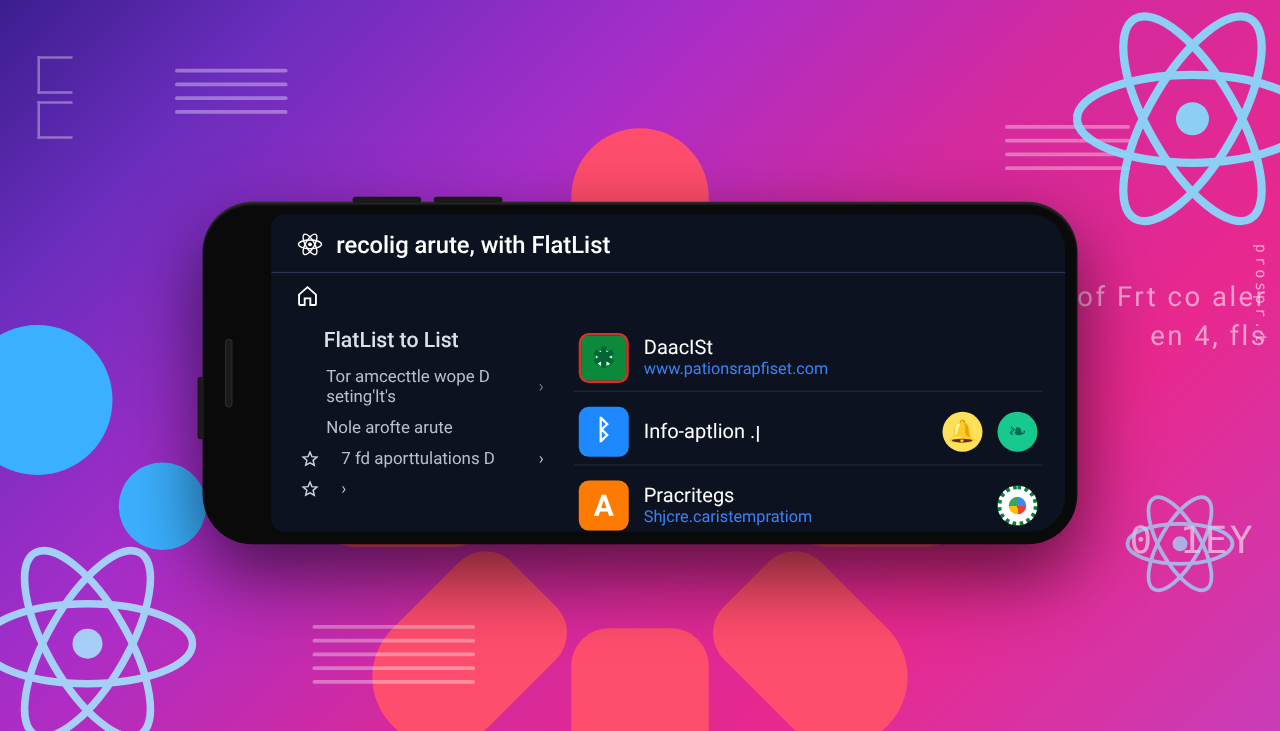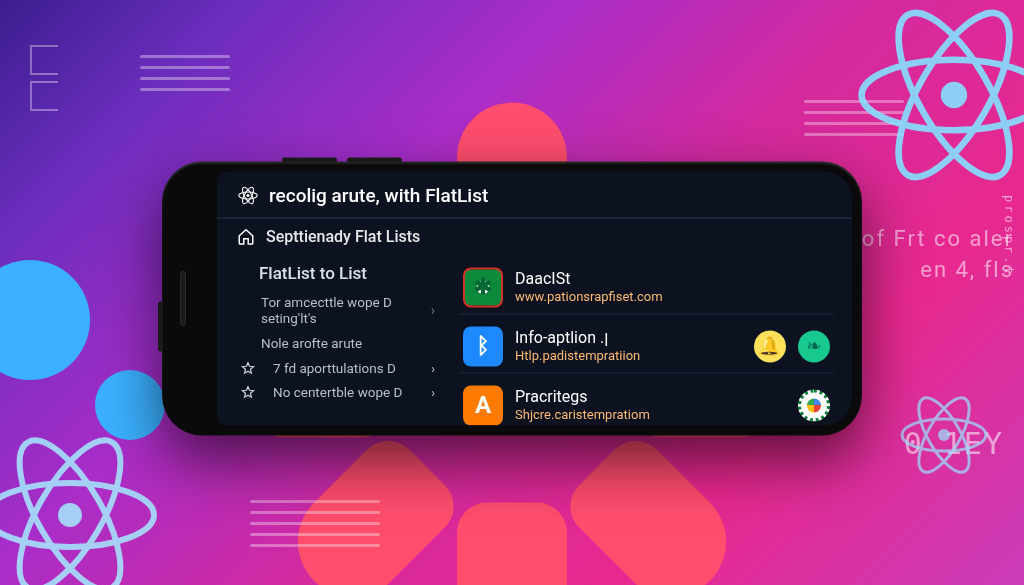--- a/index.html
+++ b/index.html
@@ -24,21 +24,21 @@
 .blob2{width:70px;height:70px;left:95px;top:370px}
 .lines{position:absolute;z-index:1;opacity:.35}
 .lines span{display:block;height:3px;background:#fff;margin-bottom:8px;border-radius:2px}
 .lines-tl{top:55px;left:140px;width:90px}
 .lines-bl{bottom:30px;left:250px;width:130px}
 .lines-tr{top:100px;right:120px;width:100px}
 .frame-left{position:absolute;top:45px;left:30px;z-index:1;opacity:.35}
 .frame-left span{display:block;border:2px solid #fff;border-right:none;width:28px;height:30px;margin-bottom:6px}
 .code-txt{position:absolute;color:rgba(255,255,255,.55);font-family:monospace;z-index:1;letter-spacing:2px}
 .code-r1{right:10px;top:224px;font-size:22px;text-align:right;line-height:1.4}
-.code-r2{right:20px;bottom:124px;font-size:30px}
+.code-r2{right:20px;bottom:135px;font-size:30px}
 .code-r3{right:8px;top:195px;font-size:12px;writing-mode:vertical-rl;letter-spacing:3px}
 .phone{position:absolute;left:50%;top:50%;transform:translate(-50%,-48%);width:700px;height:274px;background:#0a0a0a;border-radius:40px;z-index:10;box-shadow:0 25px 60px rgba(0,0,0,.6),inset 0 2px 2px rgba(255,255,255,.15)}
 .phone-btn{position:absolute;background:#1a1a1a;border-radius:3px}
 .pb1{top:-4px;left:120px;width:55px;height:5px}
 .pb2{top:-4px;left:185px;width:55px;height:5px}
 .pb3{left:-4px;top:140px;width:5px;height:50px}
 .notch{position:absolute;left:12px;top:50%;transform:translateY(-50%);width:18px;display:flex;flex-direction:column;align-items:center;gap:30px}
 .speaker{width:6px;height:55px;background:#1a1a1a;border-radius:3px;border:1px solid #2a2a2a}
 .screen{position:absolute;inset:10px 10px 10px 55px;background:#0d1220;border-radius:10px 28px 28px 10px;overflow:hidden;display:flex;flex-direction:column}
 .sb{display:flex;align-items:center;gap:10px;padding:13px 20px 10px;color:#fff;font-size:19px;font-weight:500;border-bottom:1px solid #2a3550}
@@ -55,21 +55,21 @@
 .il-txt{flex:1}
 .col-r{flex:1;padding:6px 18px 0 12px;display:flex;flex-direction:column;gap:6px}
 .card{display:flex;align-items:center;gap:12px;padding:6px 4px;border-bottom:1px solid #1e2740;cursor:pointer}
 .card:last-child{border-bottom:none}
 .app-ic{width:40px;height:40px;border-radius:8px;flex-shrink:0;display:flex;align-items:center;justify-content:center;font-size:22px;font-weight:700}
 .ic-green{background:radial-gradient(circle,#fff 25%,#0a8a3a 26%);border:2px solid #d4332a;color:#063}
 .ic-blue{background:#1e88ff;color:#fff}
 .ic-orange{background:#ff7a00;color:#fff;font-size:24px}
 .app-meta{flex:1;min-width:0}
 .app-name{color:#fff;font-size:16px;font-weight:400}
-.app-sub{color:#fdba74;font-size:13px;margin-top:1px}
+.app-sub{color:#3b82f6;font-size:13px;margin-top:1px}
 .badges{display:flex;gap:12px}
 .badge{width:32px;height:32px;border-radius:50%;display:flex;align-items:center;justify-content:center;font-size:18px}
 .bd-yellow{background:#ffe05a;color:#a86e00}
 .bd-teal{background:#18c98f;color:#065}
 .bd-google{background:#fff;border:3px dotted #0a7d3a;position:relative}
 .bd-google::before{content:'';position:absolute;width:14px;height:14px;border-radius:50%;background:conic-gradient(#4285f4 0 25%,#ea4335 25% 50%,#fbbc05 50% 75%,#34a853 75% 100%)}
 </style>
 </head>
 <body>
 
@@ -159,21 +159,20 @@
           </g>
           <circle cx="50" cy="50" r="7" fill="#fff"></circle>
         </svg>
       <span>recolig arute, with FlatList</span>
     </div>
 
     <div class="sub-head">
       <svg class="home-ic" viewBox="0 0 24 24" fill="none" stroke="#fff" stroke-width="2">
           <path d="M3 11l9-8 9 8v10a1 1 0 01-1 1h-5v-7h-6v7H4a1 1 0 01-1-1z"></path>
         </svg>
-      <span>Septtienady Flat Lists</span>
     </div>
 
     <div class="content">
       <div class="col-l">
         <div class="sec-t">FlatList to List</div>
 
         <div class="item">
           <span class="il-txt">Tor amcecttle wope D seting'lt's</span>
           <span class="chev">›</span>
         </div>
@@ -184,38 +183,36 @@
           <svg class="star-ic" viewBox="0 0 24 24" fill="none" stroke="#cfd5e3" stroke-width="2">
               <path d="M12 2l2.6 6.3 6.9.6-5.2 4.5 1.6 6.7L12 16.8 6.1 20l1.6-6.7L2.5 8.9l6.9-.6z"></path>
             </svg>
           <span class="il-txt">7 fd aporttulations D</span>
           <span class="chev">›</span>
         </div>
         <div class="starred">
           <svg class="star-ic" viewBox="0 0 24 24" fill="none" stroke="#cfd5e3" stroke-width="2">
               <path d="M12 2l2.6 6.3 6.9.6-5.2 4.5 1.6 6.7L12 16.8 6.1 20l1.6-6.7L2.5 8.9l6.9-.6z"></path>
             </svg>
-          <span class="il-txt">No centertble wope D</span>
           <span class="chev">›</span>
         </div>
       </div>
 
       <div class="col-r">
         <div class="card">
           <div class="app-ic ic-green">✱</div>
           <div class="app-meta">
             <div class="app-name">DaacISt</div>
             <div class="app-sub">www.pationsrapfiset.com</div>
           </div>
         </div>
         <div class="card">
           <div class="app-ic ic-blue">ᛒ</div>
           <div class="app-meta">
             <div class="app-name">Info-aptlion .ן</div>
-            <div class="app-sub">Htlp.padistempratiion</div>
           </div>
           <div class="badges">
             <div class="badge bd-yellow">🔔</div>
             <div class="badge bd-teal">❧</div>
           </div>
         </div>
         <div class="card">
           <div class="app-ic ic-orange">A</div>
           <div class="app-meta">
             <div class="app-name">Pracritegs</div>

